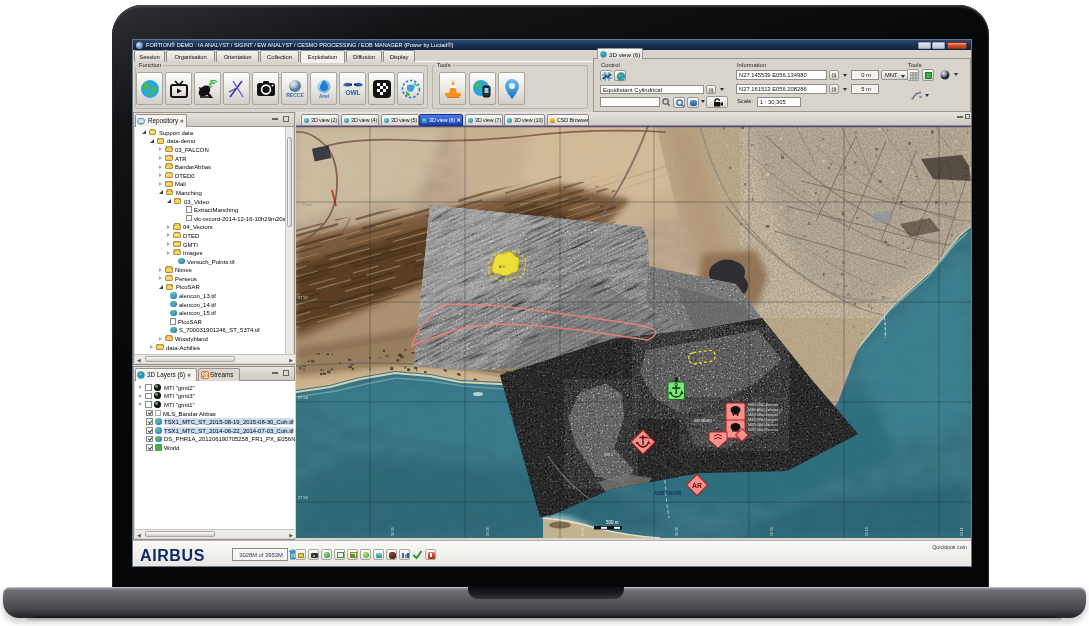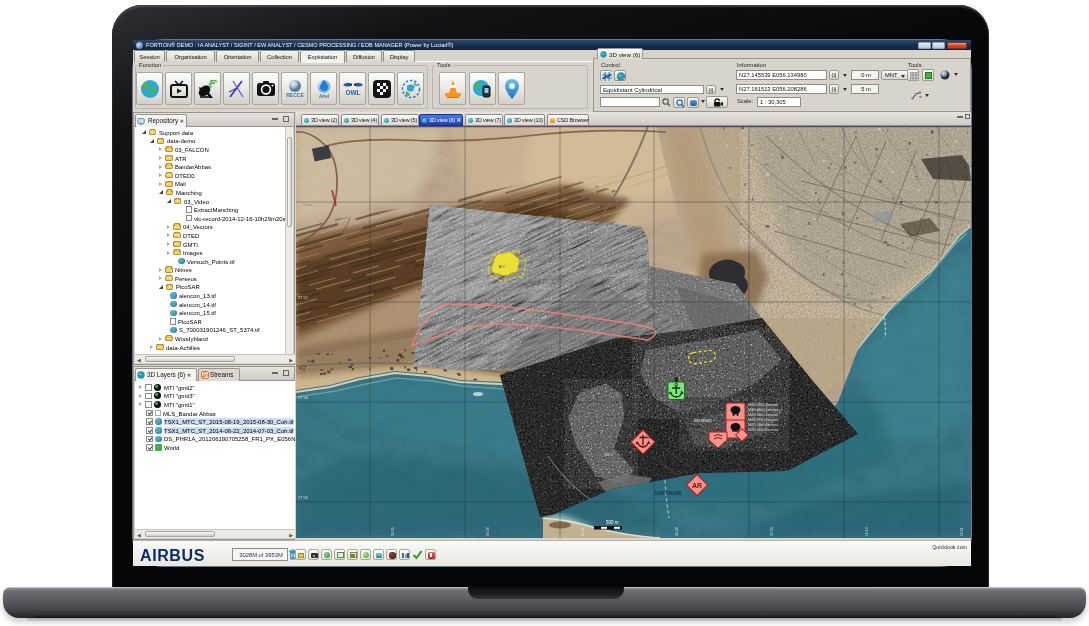--- a/index.html
+++ b/index.html
@@ -8,21 +8,21 @@
 
 #screen{left:112px;top:5px;width:877px;height:584px;border-radius:30px 30px 4px 4px;
 background:linear-gradient(160deg,#2e2f33 0%,#121315 14%,#060708 40%,#050607 100%);
 box-shadow:inset 0 2px 2px rgba(255,255,255,.18), inset 0 0 0 1px #1a1b1d;}
 #base{left:3px;top:587px;width:1083px;height:31px;border-radius:7px 7px 16px 16px;
 background:linear-gradient(180deg,#97999e 0%,#6d6f74 12%,#595b60 42%,#46484c 70%,#303236 88%,#222326 100%);
 box-shadow:inset 0 1px 1px rgba(255,255,255,.45), 0 4px 6px rgba(0,0,0,.22);}
 #base:after{content:"";position:absolute;left:30px;right:30px;bottom:0px;height:3px;
 background:linear-gradient(180deg,rgba(0,0,0,.0),rgba(0,0,0,.55));border-radius:0 0 10px 10px;}
 
-#app{left:133px;top:40px;width:838px;height:526px;background:#d8d4cc;font-size:7px;color:#111;outline:1px solid #6b7585;border-radius:30px;}
+#app{left:133px;top:40px;width:838px;height:526px;background:#d8d4cc;font-size:7px;color:#111;outline:1px solid #6b7585;}
 #titlebar{left:0;top:0;width:838px;height:10px;background:linear-gradient(180deg,#2c4a74,#152c48 60%,#112440);color:#fff;}
 #titlebar .t{position:absolute;left:13px;top:2px;font-size:5.5px;white-space:nowrap;letter-spacing:0.05px;}
 .winbtn{position:absolute;top:1.5px;height:7px;border-radius:1px;}
 #menubar{left:0;top:10px;width:838px;height:12px;background:#d8d4cc;border-bottom:1px solid #fff;}
 .mtab{position:absolute;top:0px;height:12px;border:1px solid #8d8d85;border-bottom:none;background:linear-gradient(180deg,#f4f3f0,#d9d6cf);
 font-size:5.9px;text-align:center;line-height:12px;border-radius:2px 2px 0 0;letter-spacing:-0.1px;}
 .mtab.act{background:#f2f1ed;height:13px;z-index:2;}
 
 #toolbar{left:0;top:22px;width:460px;height:50px;background:#d8d4cc;}
 .gbox{position:absolute;border:1px solid #b9b5ad;border-radius:2px;}

